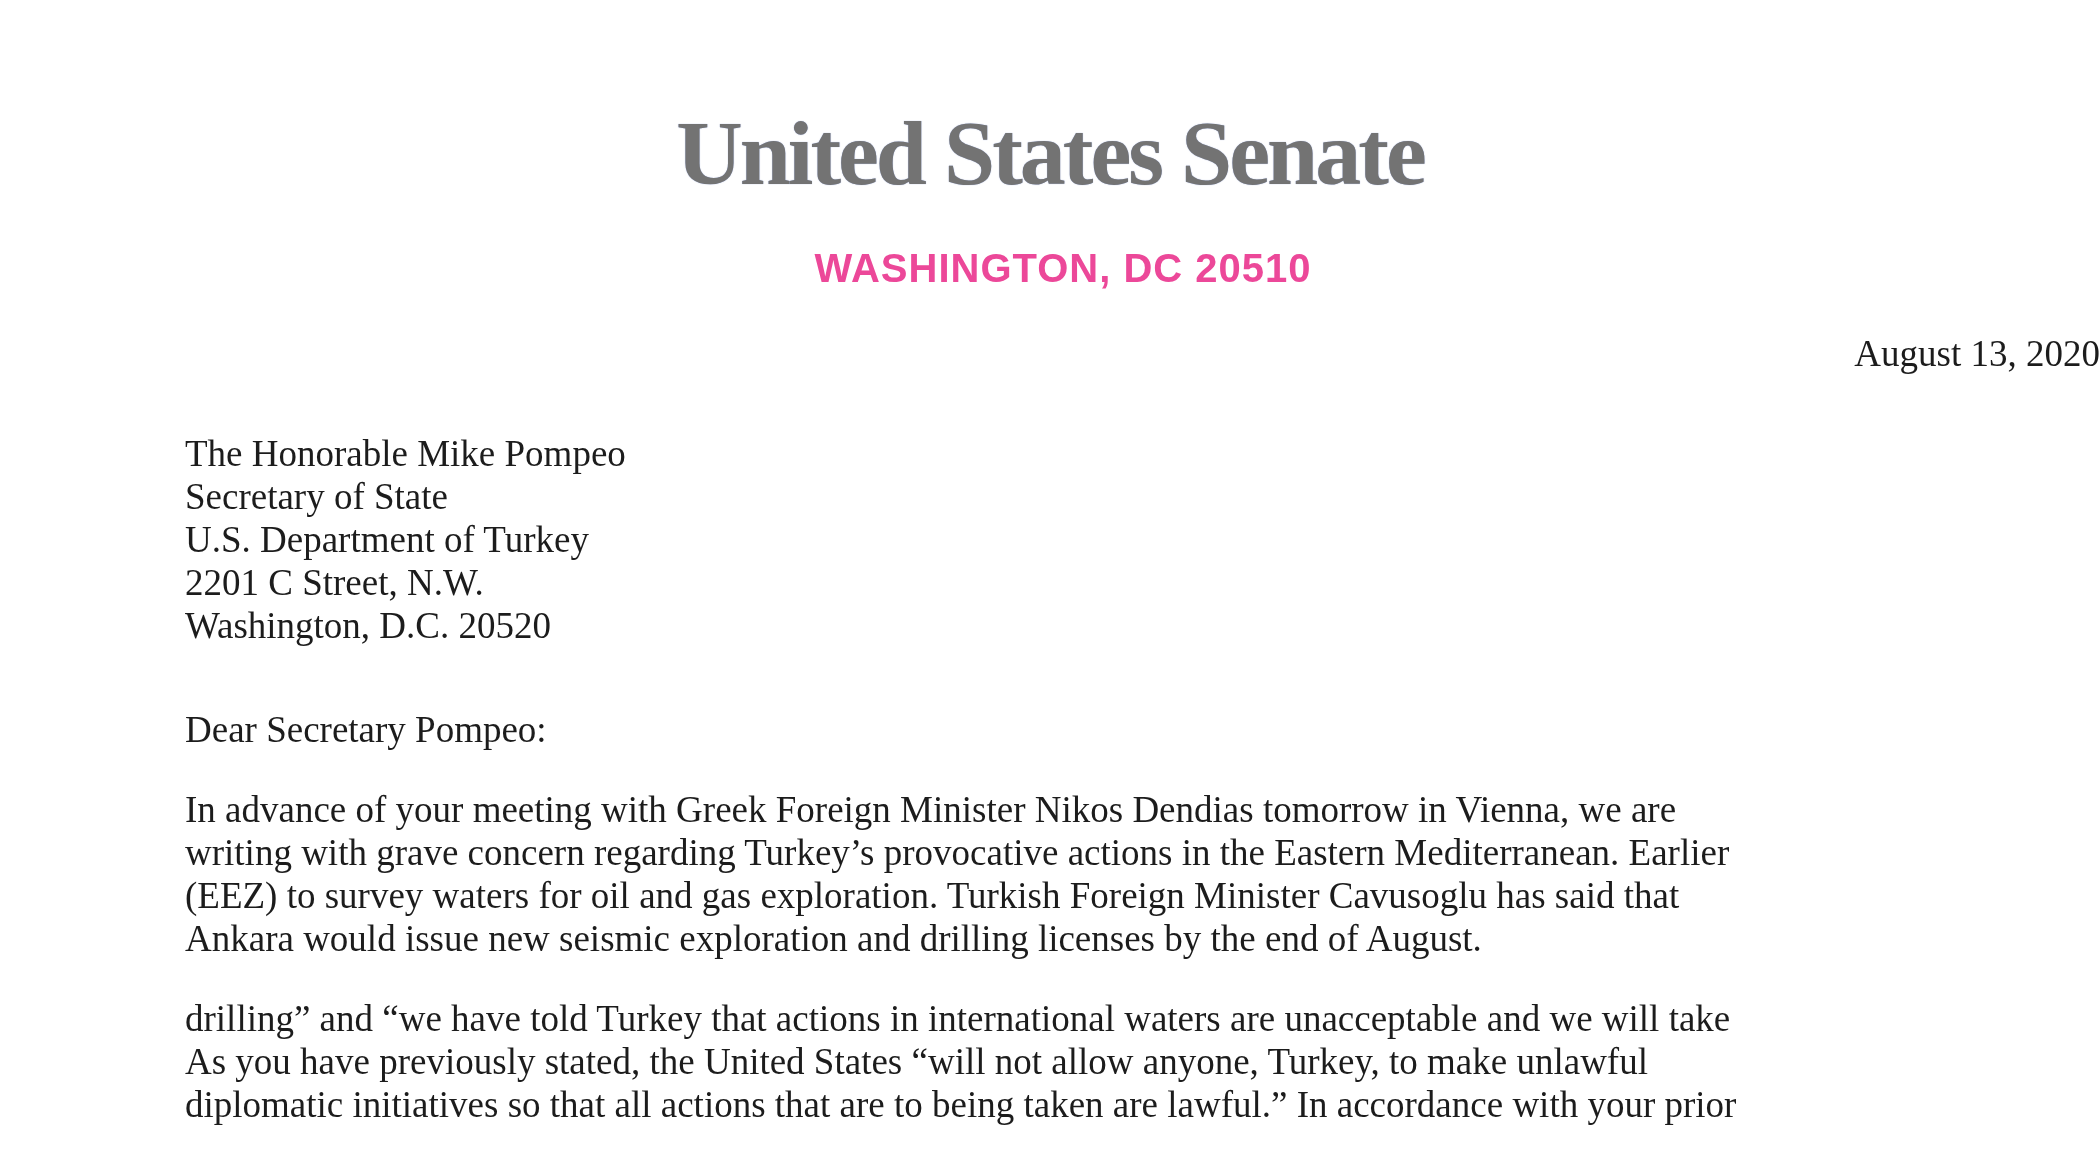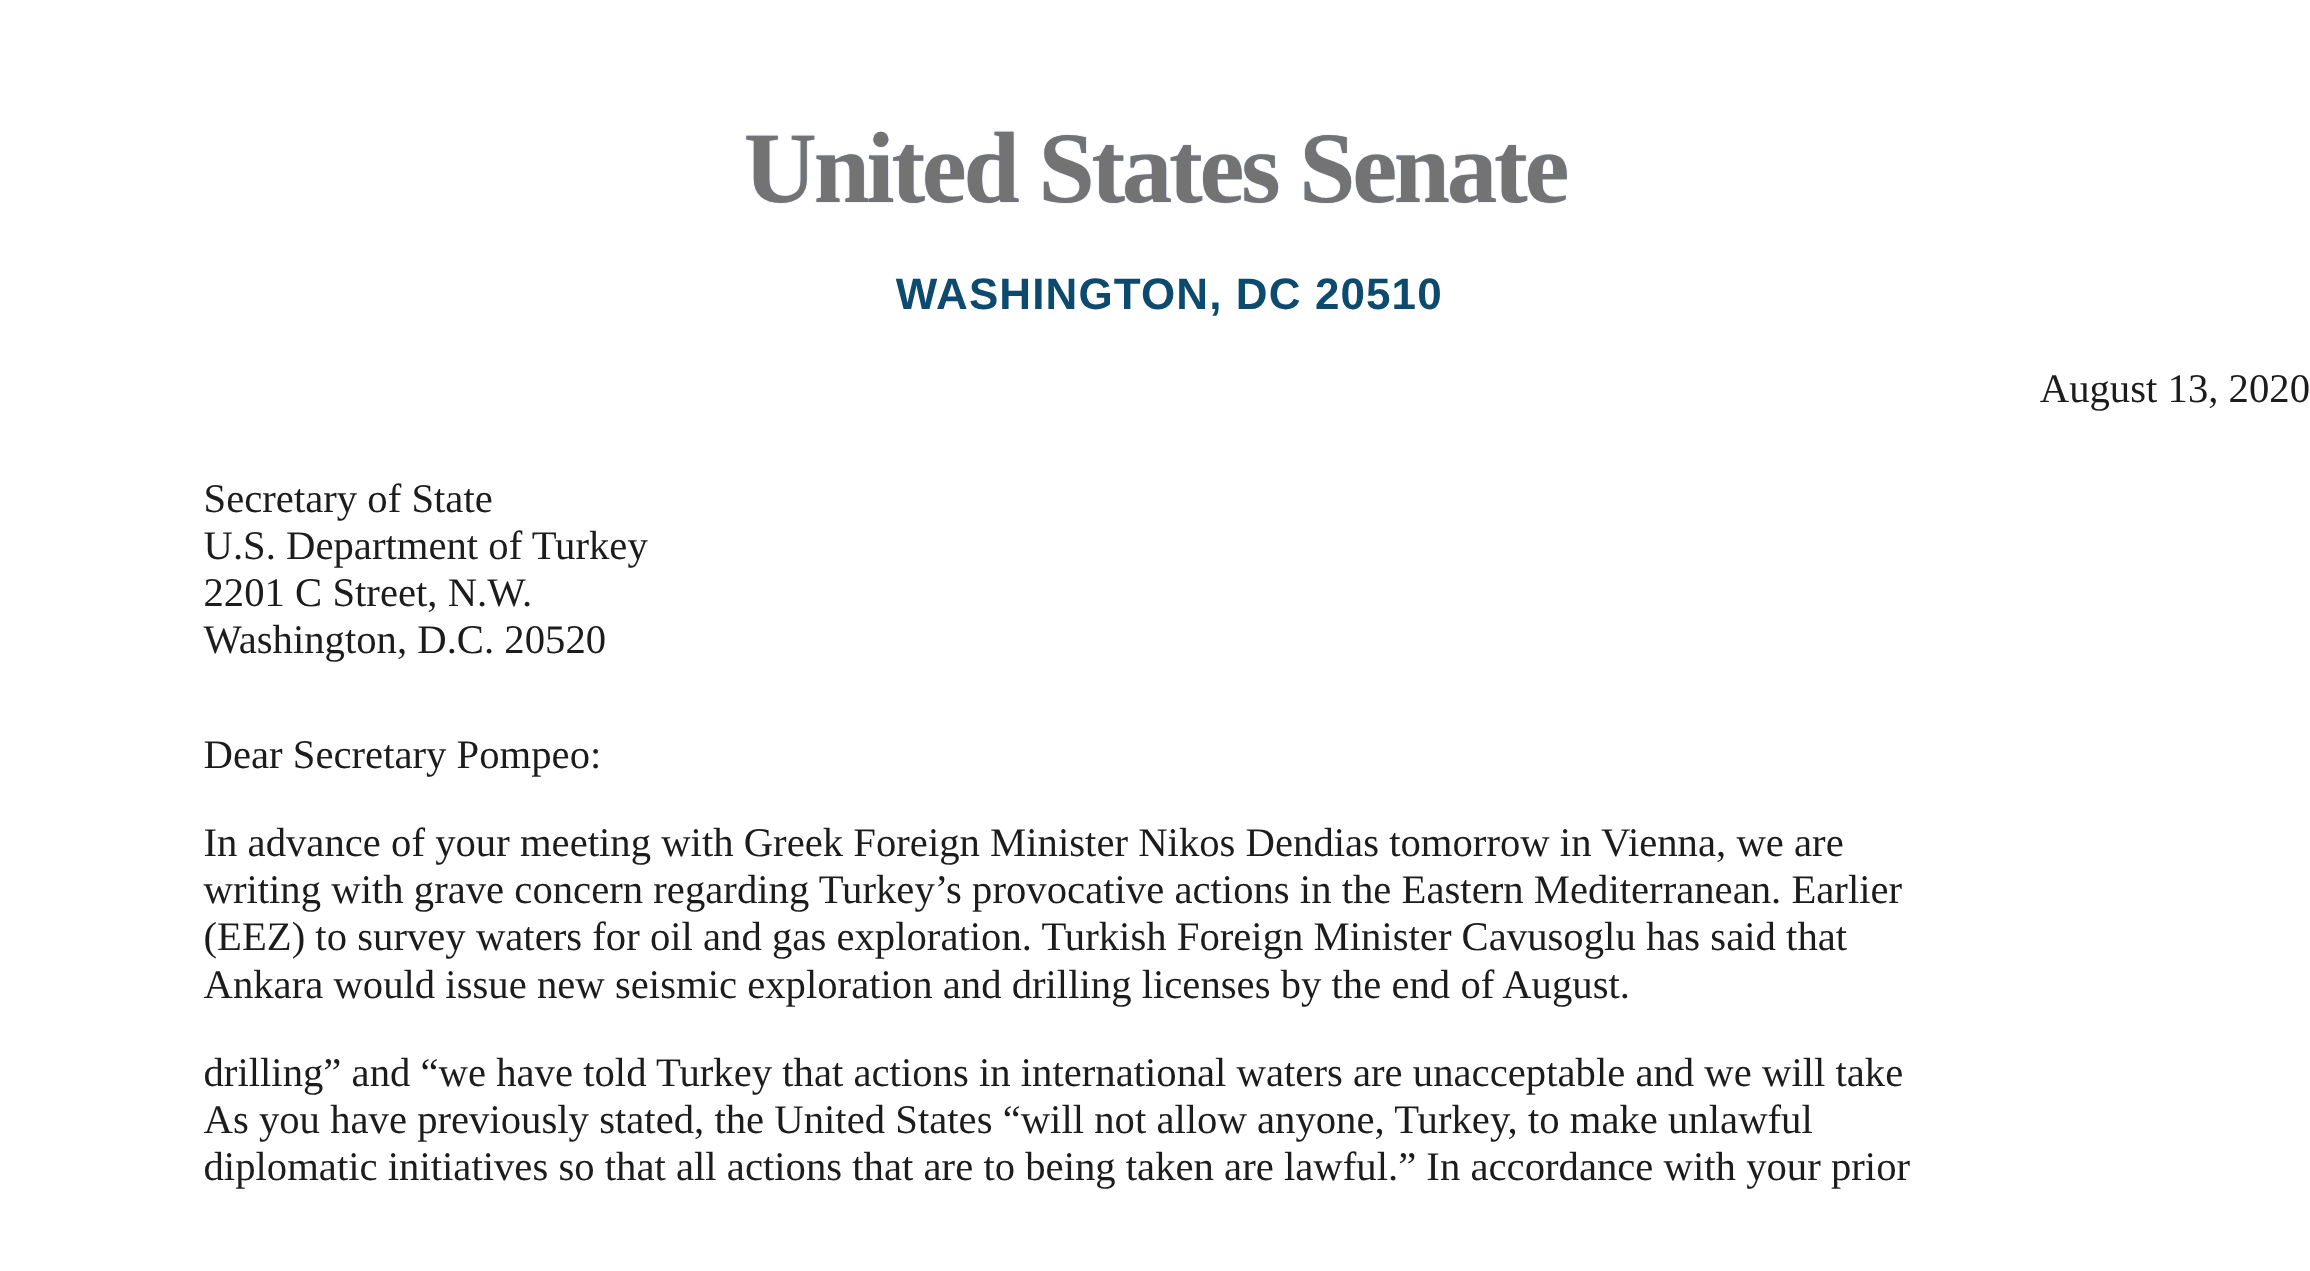--- a/index.html
+++ b/index.html
@@ -29,21 +29,21 @@
     text-shadow: 0 0 1px rgba(51, 84, 180, 0.55);
   }
   .lh-addr {
     margin-top: 46px;
     text-align: center;
     font-family: "Liberation Sans", sans-serif;
     font-weight: bold;
     font-size: 40px;
     line-height: 1;
     letter-spacing: 1px;
-    color: #0c4a6e;
+    color: #ec4899;
     padding-left: 26px;
   }
   .date {
     margin-top: 44px;
     text-align: right;
     font-size: 37px;
     line-height: 43px;
   }
   .block {
     margin-left: 185px;
@@ -61,20 +61,21 @@
 
 <div class="page">
 
   <div class="lh-name">United States Senate</div>
 
   <div class="lh-addr">WASHINGTON, DC 20510</div>
 
   <div class="date">August 13, 2020</div>
 
   <div class="block recipient">
+    <div class="line">The Honorable Mike Pompeo</div>
     <div class="line">Secretary of State</div>
     <div class="line">U.S. Department of Turkey</div>
     <div class="line">2201 C Street, N.W.</div>
     <div class="line">Washington, D.C. 20520</div>
   </div>
 
   <div class="block salutation">Dear Secretary Pompeo:</div>
 
   <div class="block paragraph">
     <div class="line">In advance of your meeting with Greek Foreign Minister Nikos Dendias tomorrow in Vienna, we are</div>

